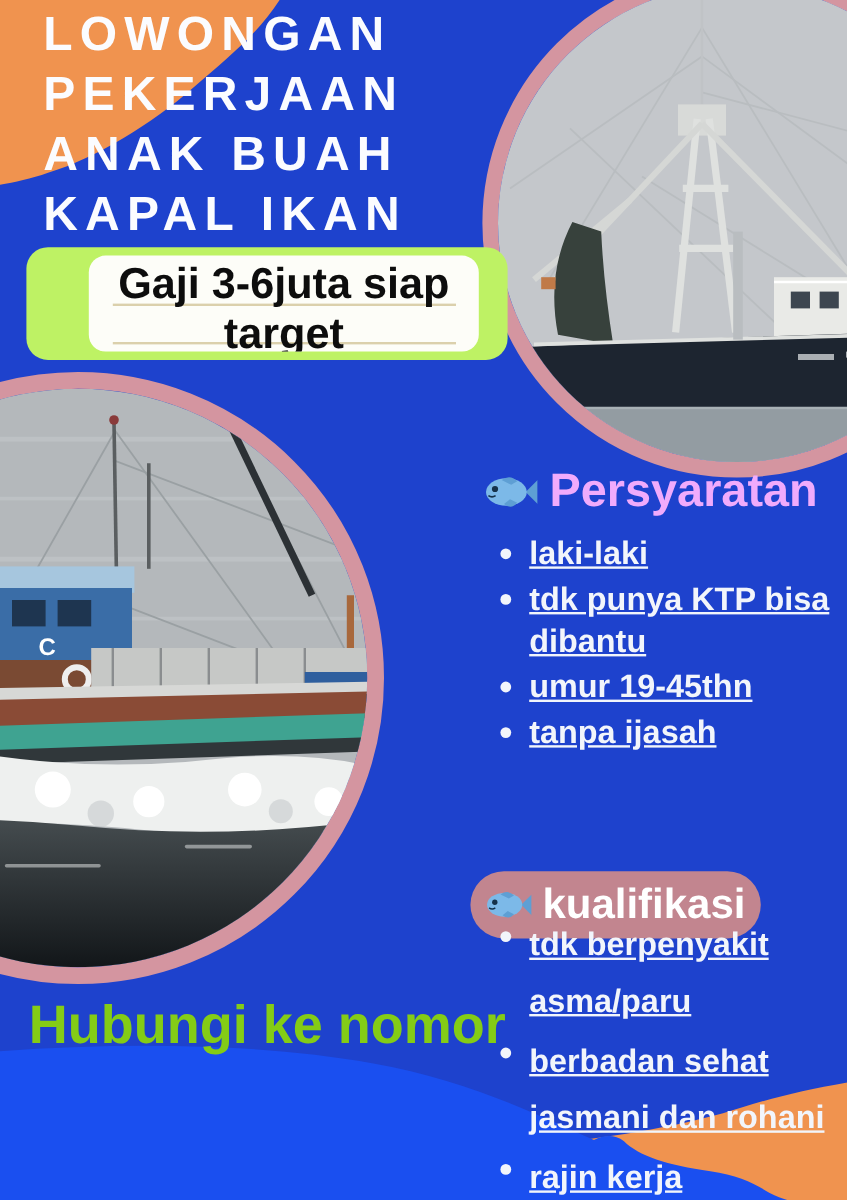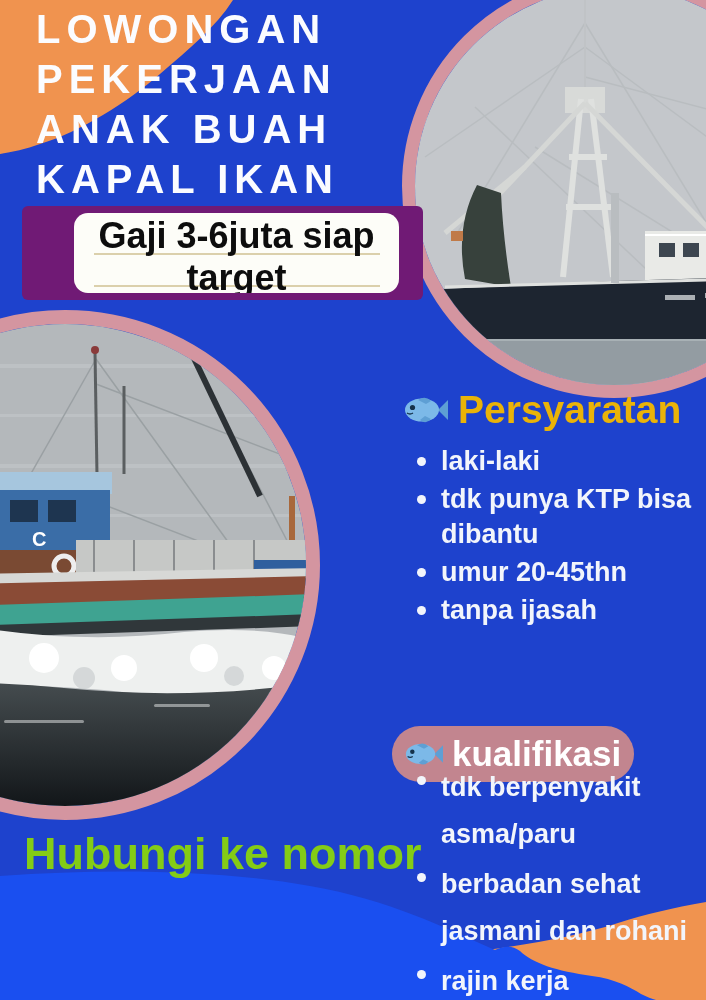--- a/index.html
+++ b/index.html
@@ -18,49 +18,49 @@
 
   
   .title{
     position:absolute;left:36px;top:4px;
     color:#fbfcff;font-weight:bold;font-size:40px;line-height:50px;letter-spacing:6px;
   }
 
   
   .salary-box{
     position:absolute;left:22px;top:206px;width:401px;height:94px;
-    background:#701a75;border-radius:6px;
+    background:#bef264;border-radius:18px;
   }
   .salary-inner{
     position:absolute;left:52px;top:7px;right:24px;bottom:7px;
     background:#fdfdf8;border-radius:14px;overflow:hidden;
   }
   .salary-rule{position:absolute;left:6%;right:6%;height:2px;background:rgba(201,185,130,.65);}
   .rule-1{top:40px;} .rule-2{top:72px;}
   .salary-line{position:relative;text-align:center;color:#0d0d0d;font-weight:bold;font-size:36px;line-height:42px;}
   .salary-line.l1{margin-top:2px;}
 
   
   .req-heading{
     position:absolute;left:404px;top:388px;display:flex;align-items:center;gap:10px;
-    color:#eab308;font-weight:bold;font-size:39px;
+    color:#f0abfc;font-weight:bold;font-size:39px;
   }
   .qual-pill{
     position:absolute;left:392px;top:702px;width:242px;height:56px;border-radius:28px;
     background:#c2858f;display:flex;align-items:center;gap:9px;padding-left:13px;box-sizing:border-box;
     color:#ffffff;font-weight:bold;font-size:35px;margin-top:24px;
   }
   .fish{flex:0 0 auto;}
   .bullet-list{
     position:absolute;margin:0;padding:0;list-style:none;
     color:#f2f5fb;font-weight:bold;font-size:27px;line-height:35px;
   }
   .list-req{left:414px;top:444px;width:282px;}
   .list-qual{left:414px;top:764px;width:284px;line-height:47px;}
-  .bullet-list li{position:relative;padding-left:27px;margin-bottom:3px;}
+  .bullet-list li{position:relative;padding-left:27px;margin-bottom:3px;text-decoration:underline;}
   .bullet-list li::before{
     content:"";position:absolute;left:3px;top:13px;width:9px;height:9px;border-radius:50%;background:#f2f5fb;
   }
   .list-qual li::before{top:12px;}
 
   
   .contact{
     position:absolute;left:24px;top:828px;
     color:#84cc16;font-weight:bold;font-size:45px;
   }
@@ -236,21 +236,21 @@
       <path d="M16,26 Q22,31 27,25 L21,22 Z" fill="#5e9fd4"></path>
       <circle cx="8.5" cy="13.5" r="2.6" fill="#15324a"></circle>
       <path d="M3,19 Q6,21 9,19" stroke="#15324a" stroke-width="1.4" fill="none"></path>
     </svg>
     <span>Persyaratan</span>
   </div>
 
   <ul class="bullet-list list-req">
     <li>laki-laki</li>
     <li>tdk punya KTP bisa dibantu</li>
-    <li>umur 20-45thn</li>
+    <li>umur 19-45thn</li>
     <li>tanpa ijasah</li>
   </ul>
 
   <div class="qual-pill">
     <svg class="fish" width="38" height="28" viewBox="0 0 44 32">
       <path d="M34,16 L44,6 L44,26 Z" fill="#5e9fd4"></path>
       <ellipse cx="18" cy="16" rx="17" ry="11.5" fill="#7cb9e8"></ellipse>
       <path d="M14,6 Q21,1 27,7 L22,10 Z" fill="#5e9fd4"></path>
       <path d="M16,26 Q22,31 27,25 L21,22 Z" fill="#5e9fd4"></path>
       <circle cx="8.5" cy="13.5" r="2.6" fill="#15324a"></circle>

